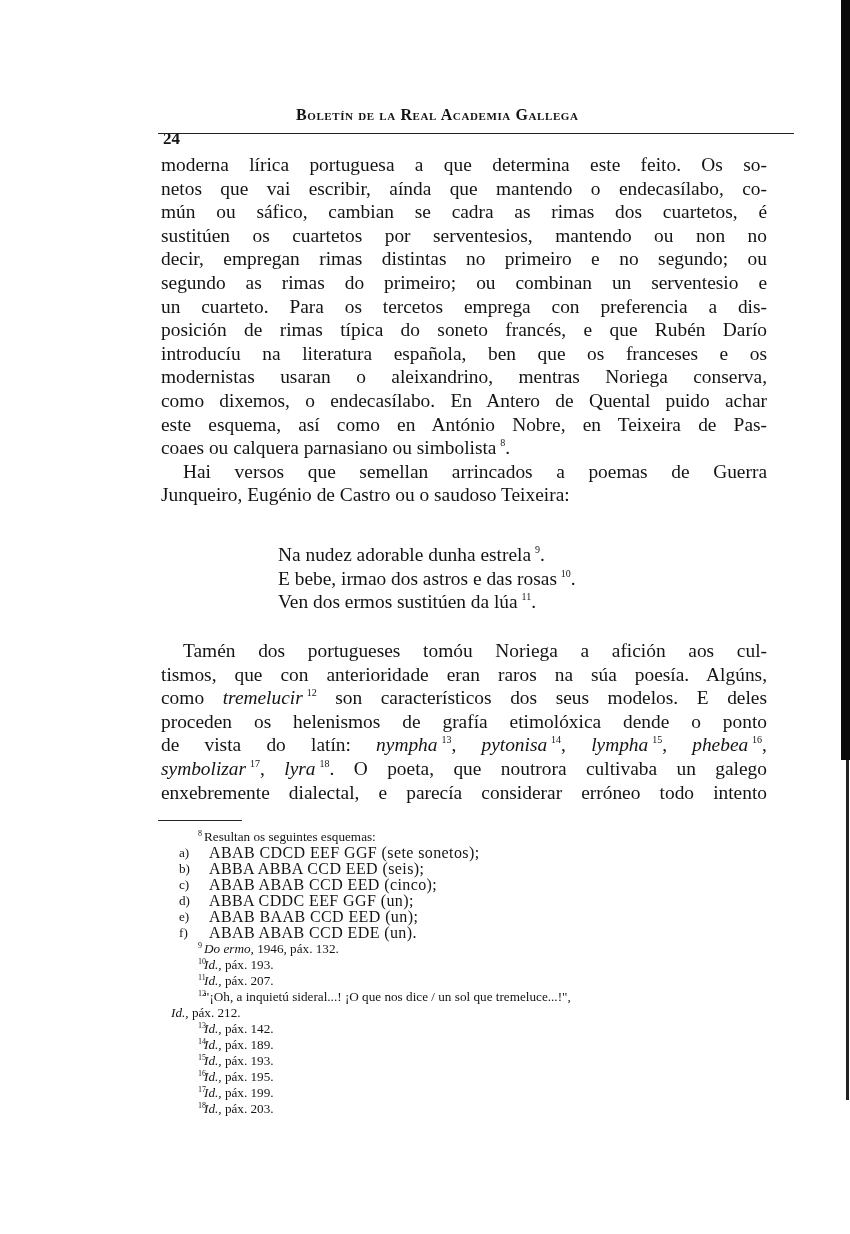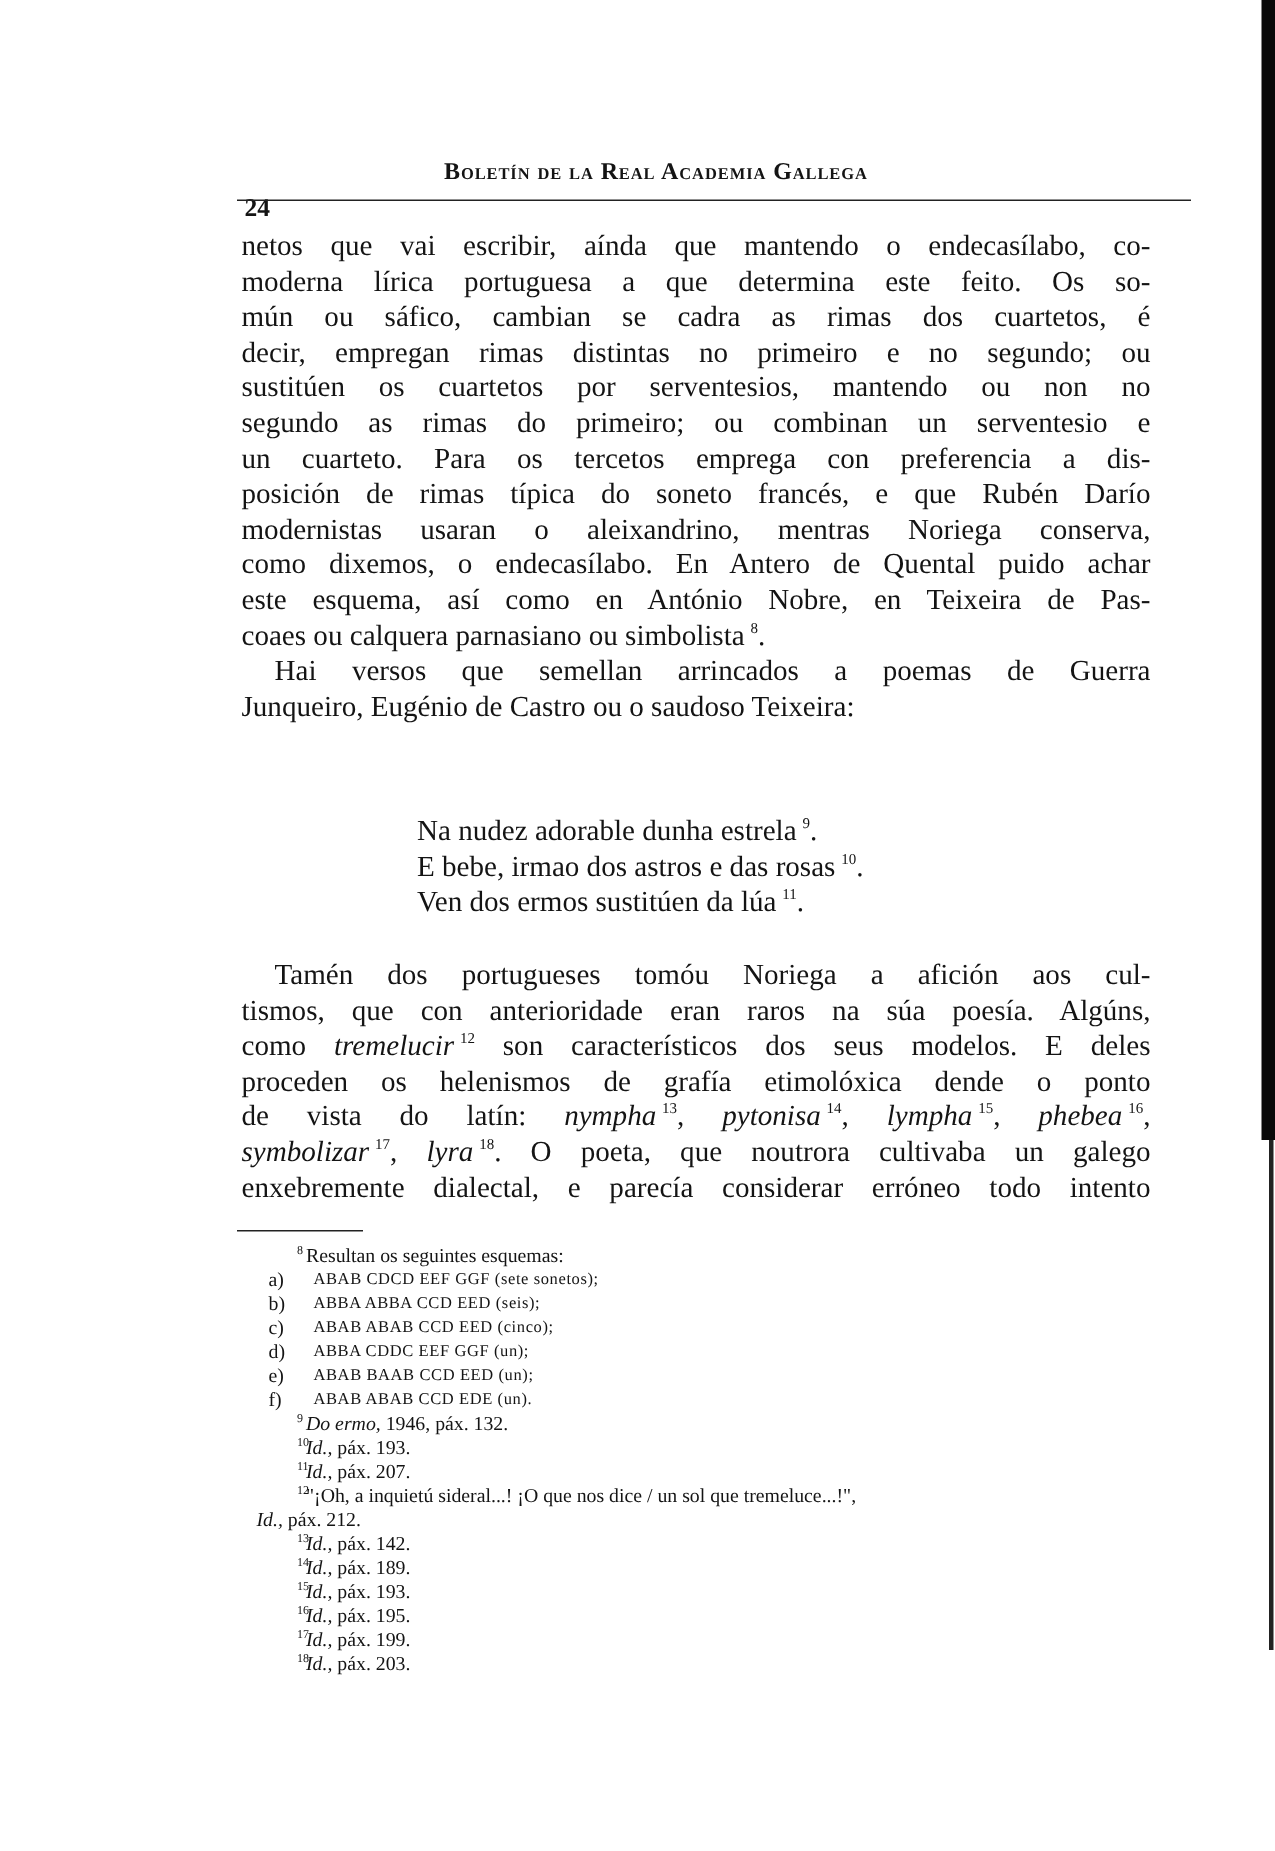--- a/index.html
+++ b/index.html
@@ -43,45 +43,46 @@
   i { font-style: italic; text-align: center; }
   .fn-rule { position: absolute; left: 158px; top: 820px; width: 84px; height: 1px; background: #222; }
   .footnotes {
     position: absolute; left: 160px; top: 829px; width: 630px;
     font-family: "Liberation Serif", serif; font-size: 13.2px; line-height: 16px;
   }
   .fn { display: block; white-space: nowrap; height: 16px; position: relative; }
   .fn .mark { position: absolute; left: 38px; top: -3px; font-size: 8px; }
   .fn .txt { position: absolute; left: 44px; }
   .fn.scheme .letter { position: absolute; left: 19px; }
-  .fn.scheme .txt { position: absolute; left: 49px; font-size: 11px; letter-spacing: 0.4px; }
+  .fn.scheme .txt { position: absolute; left: 49px; font-size: 16px; letter-spacing: 0.4px; }
   .fn.scheme .txt .sc { font-variant: small-caps; }
   .fn.wrap .txt { white-space: nowrap; }
 </style>
 </head>
 <body>
 
 <div class="right-edge"></div>
 <div class="right-edge-thin"></div>
 
 <div class="header">
   <span class="page-number">24</span>
   <span class="running-title">Boletín de la Real Academia Gallega</span>
 </div>
 <div class="header-rule"></div>
 
 <div class="body-text">
+  <span class="line">moderna lírica portuguesa a que determina este feito. Os so-</span>
   <span class="line">netos que vai escribir, aínda que mantendo o endecasílabo, co-</span>
-  <span class="line">moderna lírica portuguesa a que determina este feito. Os so-</span>
   <span class="line">mún ou sáfico, cambian se cadra as rimas dos cuartetos, é</span>
+  <span class="line">sustitúen os cuartetos por serventesios, mantendo ou non no</span>
   <span class="line">decir, empregan rimas distintas no primeiro e no segundo; ou</span>
-  <span class="line">sustitúen os cuartetos por serventesios, mantendo ou non no</span>
   <span class="line">segundo as rimas do primeiro; ou combinan un serventesio e</span>
   <span class="line">un cuarteto. Para os tercetos emprega con preferencia a dis-</span>
   <span class="line">posición de rimas típica do soneto francés, e que Rubén Darío</span>
+  <span class="line">introducíu na literatura española, ben que os franceses e os</span>
   <span class="line">modernistas usaran o aleixandrino, mentras Noriega conserva,</span>
   <span class="line">como dixemos, o endecasílabo. En Antero de Quental puido achar</span>
   <span class="line">este esquema, así como en António Nobre, en Teixeira de Pas-</span>
   <span class="line last"><span>coaes ou calquera parnasiano ou simbolista</span> <sup>8</sup><span>.</span></span>
   <span class="line indent">Hai versos que semellan arrincados a poemas de Guerra</span>
   <span class="line last">Junqueiro, Eugénio de Castro ou o saudoso Teixeira:</span>
 </div>
 
 <div class="verse">
   <span class="line"><span>Na nudez adorable dunha estrela</span> <sup>9</sup><span>.</span></span>

